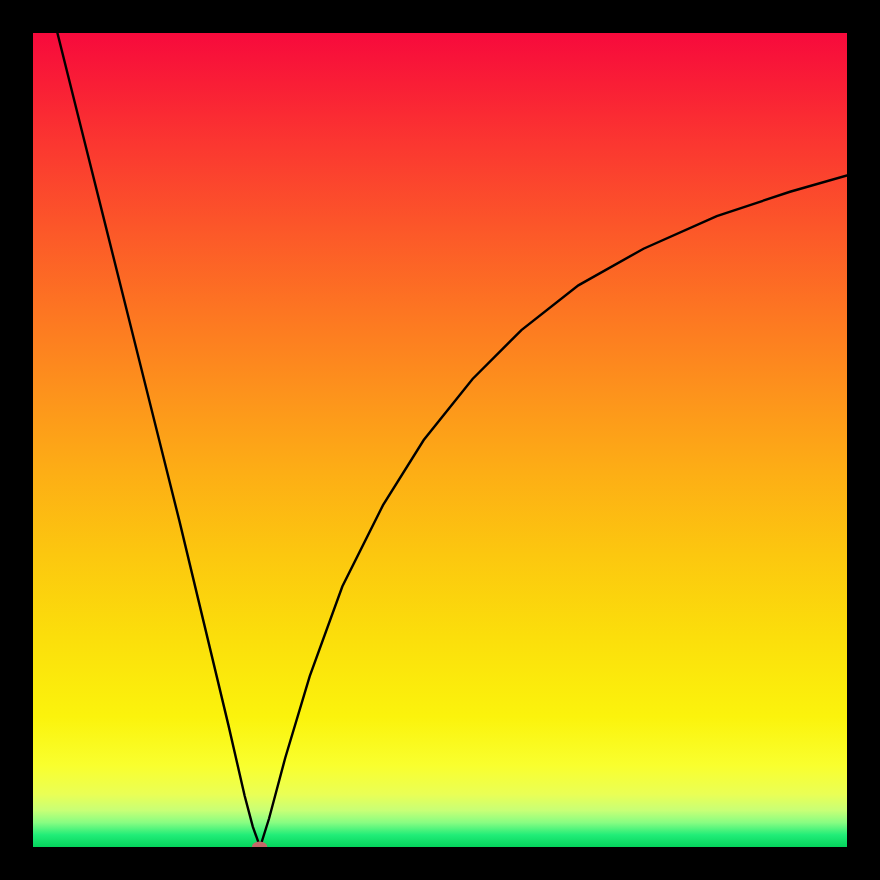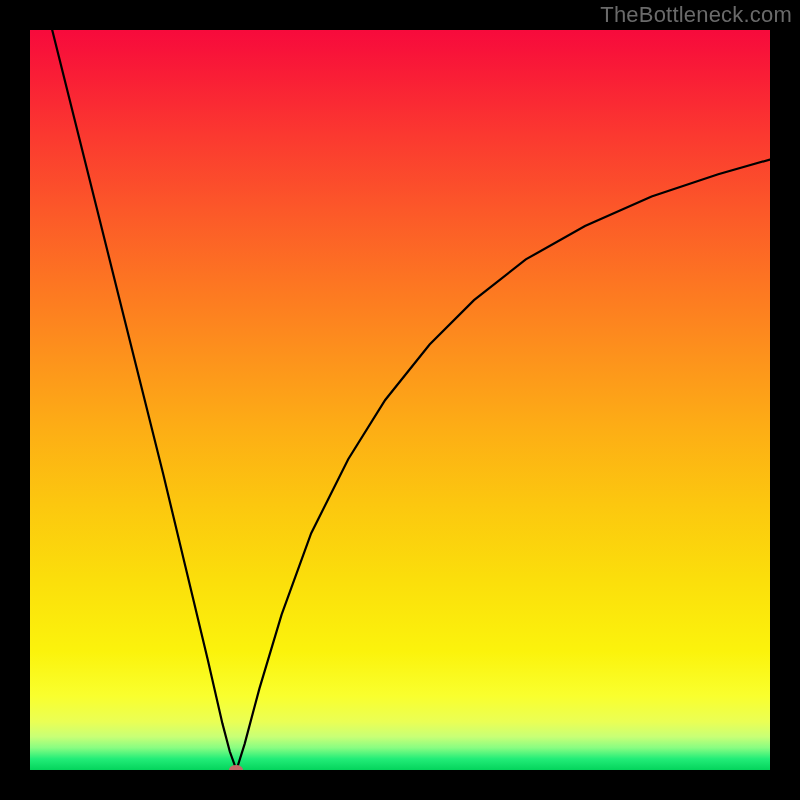--- a/index.html
+++ b/index.html
@@ -71,21 +71,20 @@
     border-radius: 50%;
     background: #c46868;
     transform: translate(-50%, -50%);
   }
 </style>
 </head>
 <body>
 
 <div class="frame">
 
-  <div class="attribution">TheBottleneck.com</div>
 
   <div class="plot">
     <div class="gradient"></div>
 
     <svg class="curve" viewBox="0 0 740 740" preserveAspectRatio="none">
       <path id="curve-path" fill="none" stroke="#000" stroke-width="2.2" stroke-linecap="round" d="M22.20 0.00 L44.40 88.80 L66.60 177.60 L88.80 266.40 L111.00 355.20 L133.20 444.00 L155.40 536.50 L177.60 629.00 L192.40 693.38 L199.80 721.50 L206.46 740.00 L214.60 714.10 L229.40 658.60 L251.60 584.60 L281.20 503.20 L318.20 429.20 L355.20 370.00 L399.60 314.50 L444.00 270.10 L495.80 229.40 L555.00 196.10 L621.60 166.50 L688.20 144.30 L740.00 129.50"></path>
     </svg>
 
     <div class="marker" id="min-marker" style="left: 206.46px; top: 740px;"></div>
   </div>

